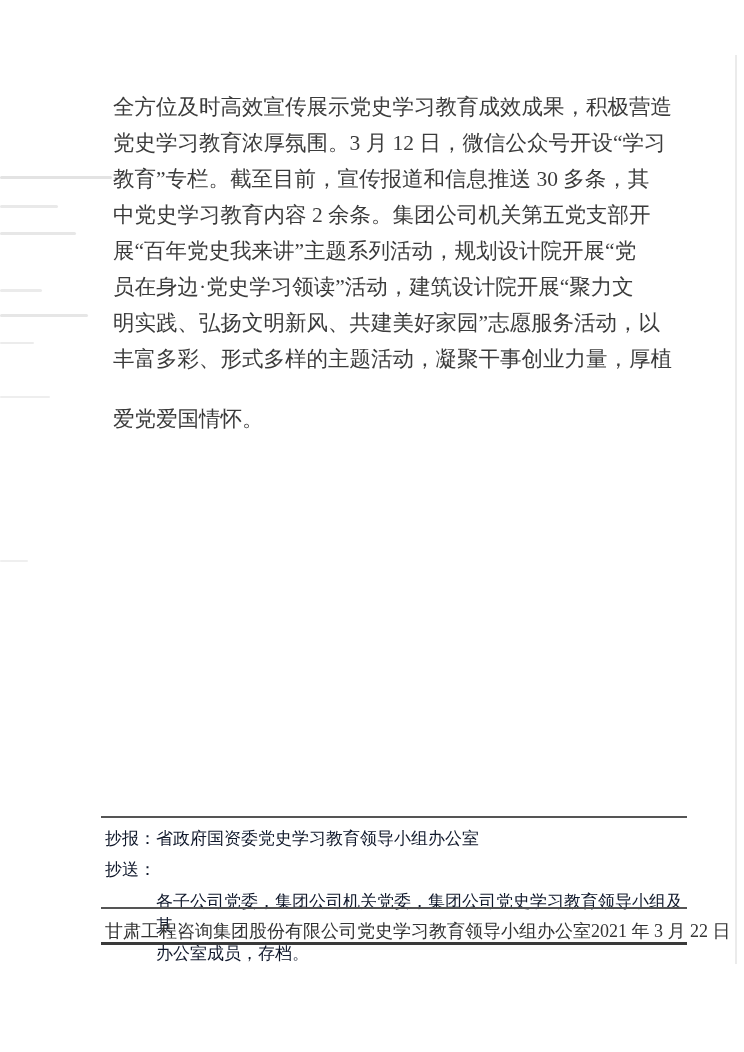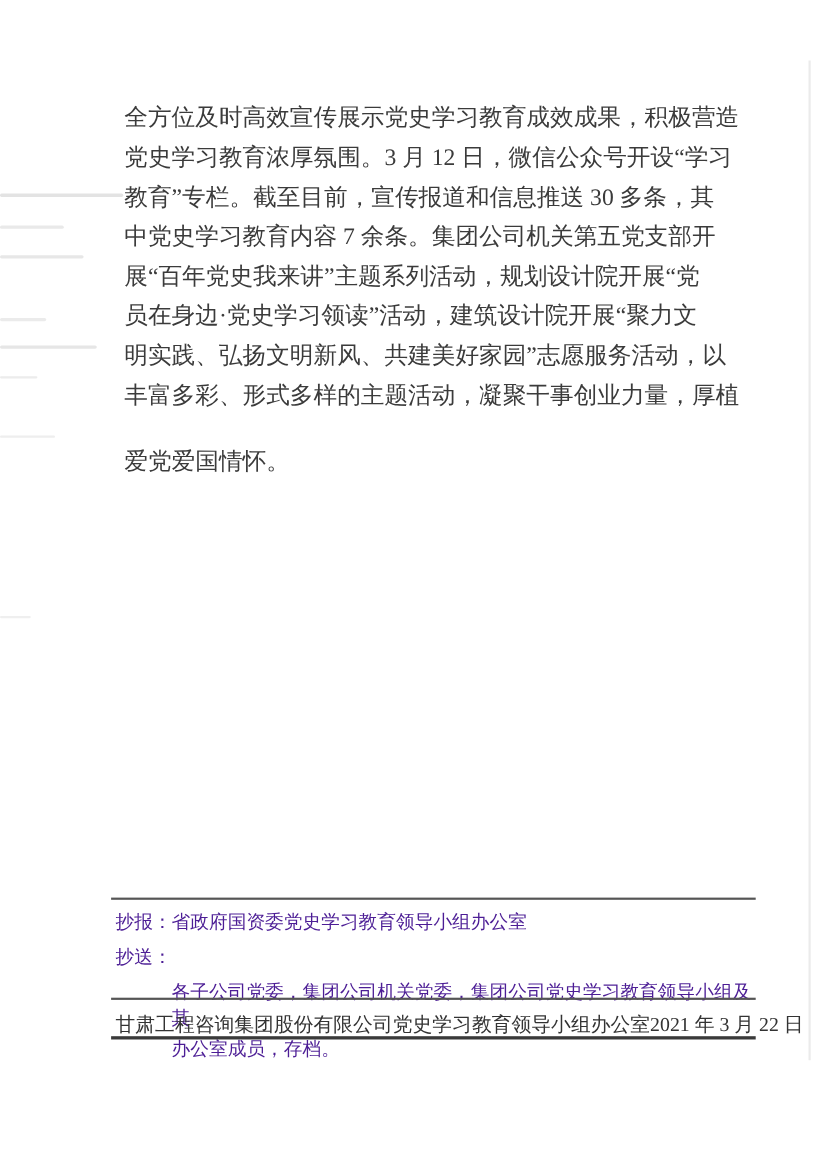--- a/index.html
+++ b/index.html
@@ -69,21 +69,21 @@
   .rule-1 { top: 816px; }
   .rule-2 { top: 907px; }
   .rule-3 { top: 942px; height: 3px; background: #3a3a3a; }
 
   .cc-row {
     position: absolute;
     left: 105px;
     width: 582px;
     font-size: 17px;
     line-height: 24px;
-    color: #4c1d95;
+    color: #0f172a;
     display: flex;
     align-items: flex-start;
   }
   .cc-report { top: 827px; }
   .cc-send   { top: 858px; }
   .cc-label { flex: 0 0 auto; white-space: nowrap; }
   .cc-value { flex: 1 1 auto; }
   .cc-send .cc-value .cc-line { display: block; margin-top: 32px; }
   .cc-send .cc-value .cc-line + .cc-line { margin-top: 4px; }
 
@@ -123,21 +123,21 @@
   <div class="artifact" style="top:314px;width:88px;height:3px;background:#e6e6e6;"></div>
   <div class="artifact" style="top:342px;width:34px;height:2px;background:#ececec;"></div>
   <div class="artifact" style="top:396px;width:50px;height:2px;background:#eeeeee;"></div>
   <div class="artifact" style="top:560px;width:28px;height:2px;background:#efefef;"></div>
   <div class="edge-line"></div>
 
   <div class="body-text">
     <div class="body-line">全方位及时高效宣传展示党史学习教育成效成果，积极营造</div>
     <div class="body-line">党史学习教育浓厚氛围。3 月 12 日，微信公众号开设“学习</div>
     <div class="body-line">教育”专栏。截至目前，宣传报道和信息推送 30 多条，其</div>
-    <div class="body-line">中党史学习教育内容 7 余条。集团公司机关第五党支部开</div>
+    <div class="body-line">中党史学习教育内容 2 余条。集团公司机关第五党支部开</div>
     <div class="body-line">展“百年党史我来讲”主题系列活动，规划设计院开展“党</div>
     <div class="body-line">员在身边·党史学习领读”活动，建筑设计院开展“聚力文</div>
     <div class="body-line">明实践、弘扬文明新风、共建美好家园”志愿服务活动，以</div>
     <div class="body-line">丰富多彩、形式多样的主题活动，凝聚干事创业力量，厚植</div>
     <div class="body-line last">爱党爱国情怀。</div>
   </div>
 
   <div class="rule rule-1"></div>
 
   <div class="cc-row cc-report">

